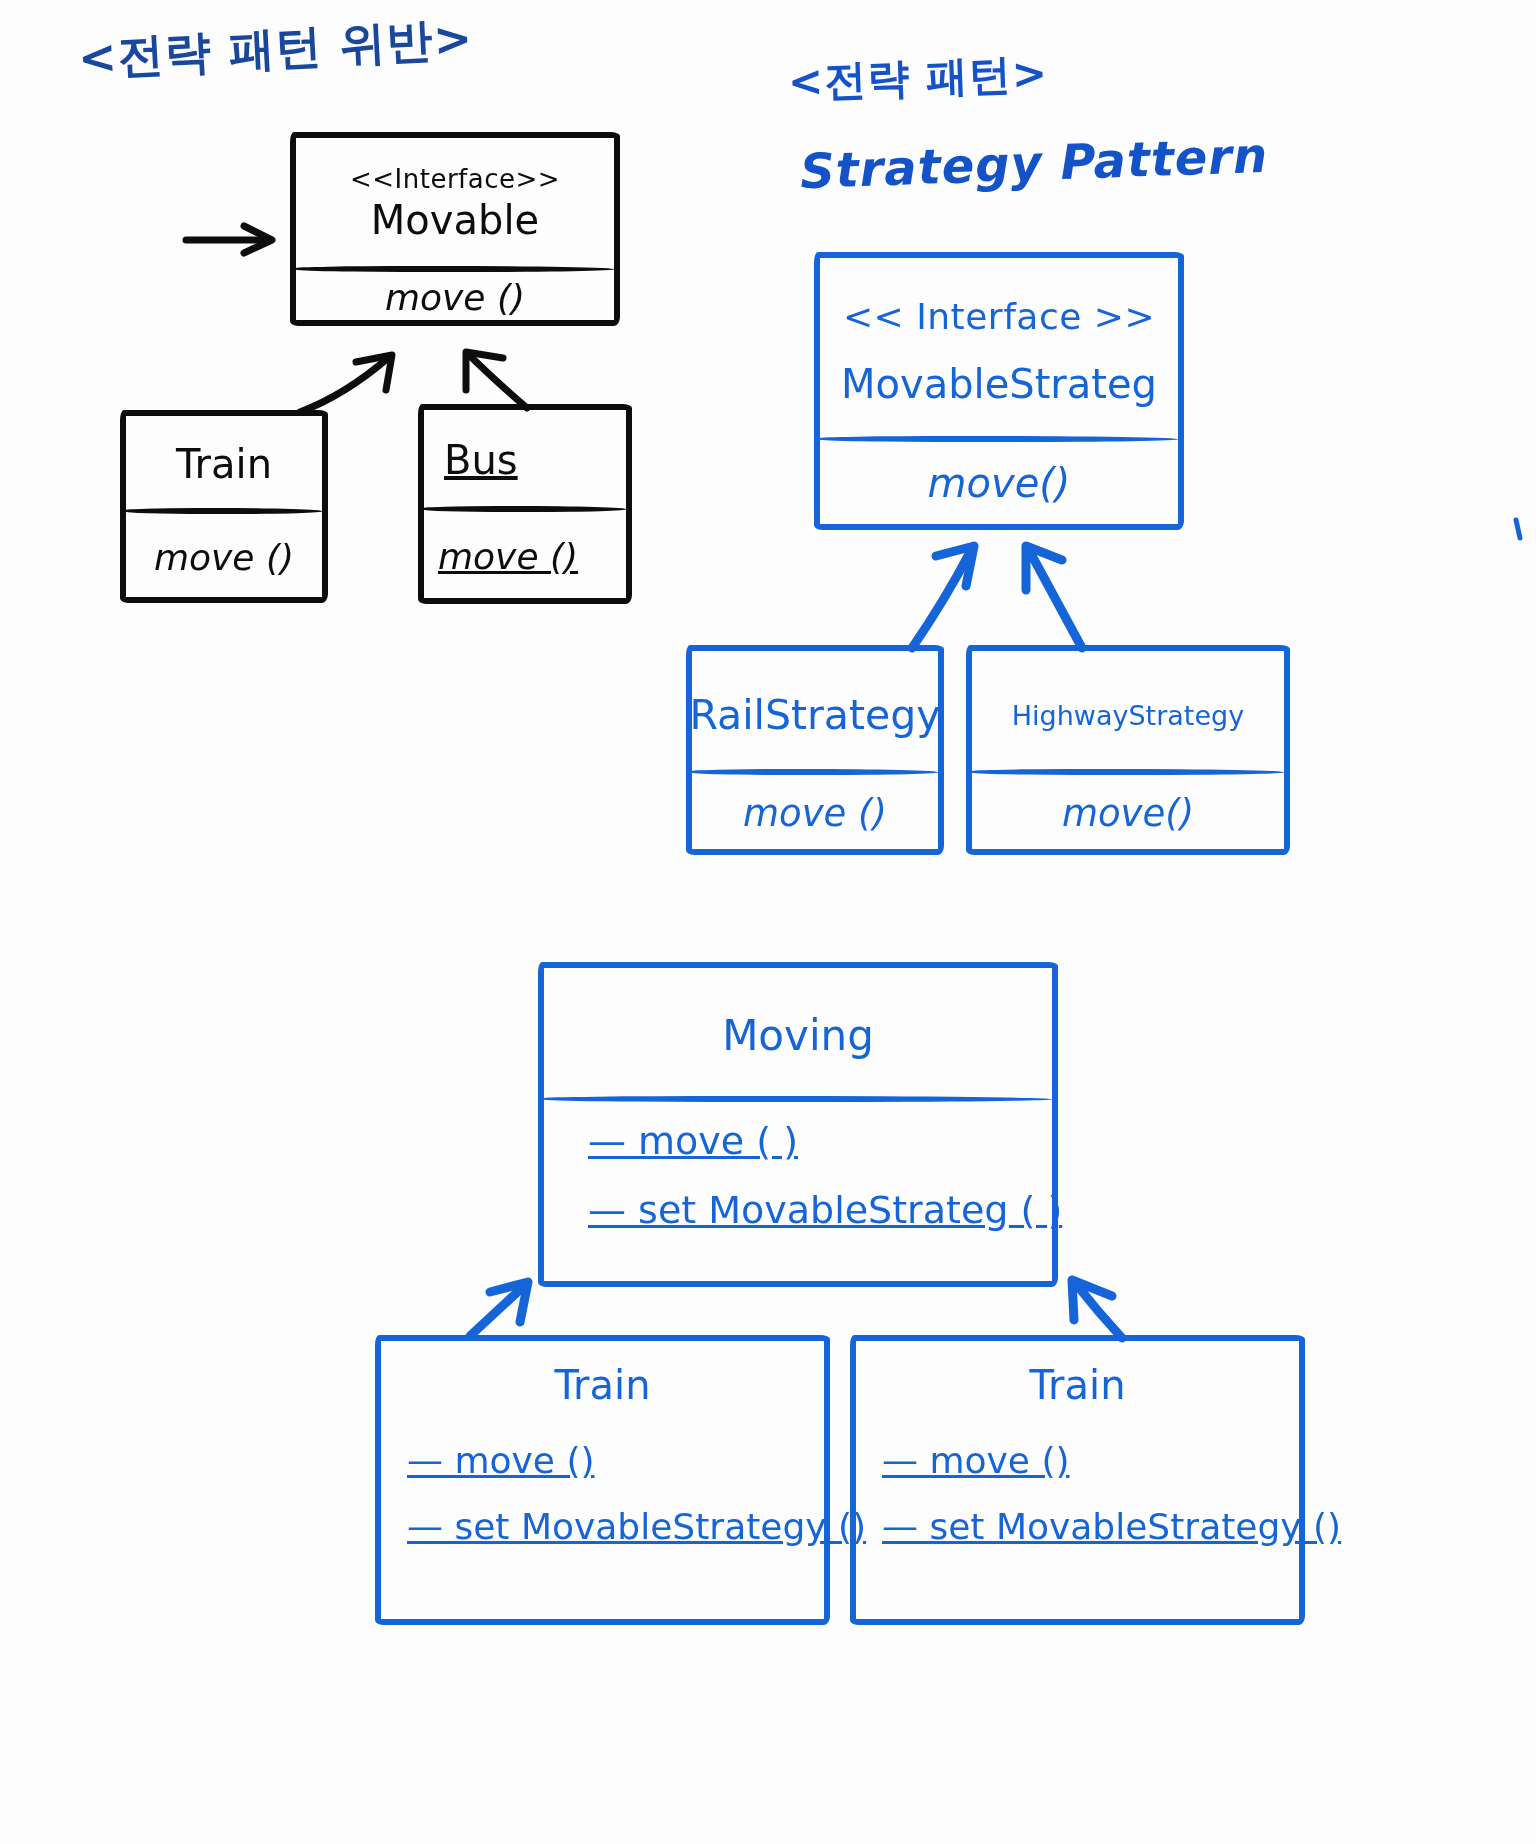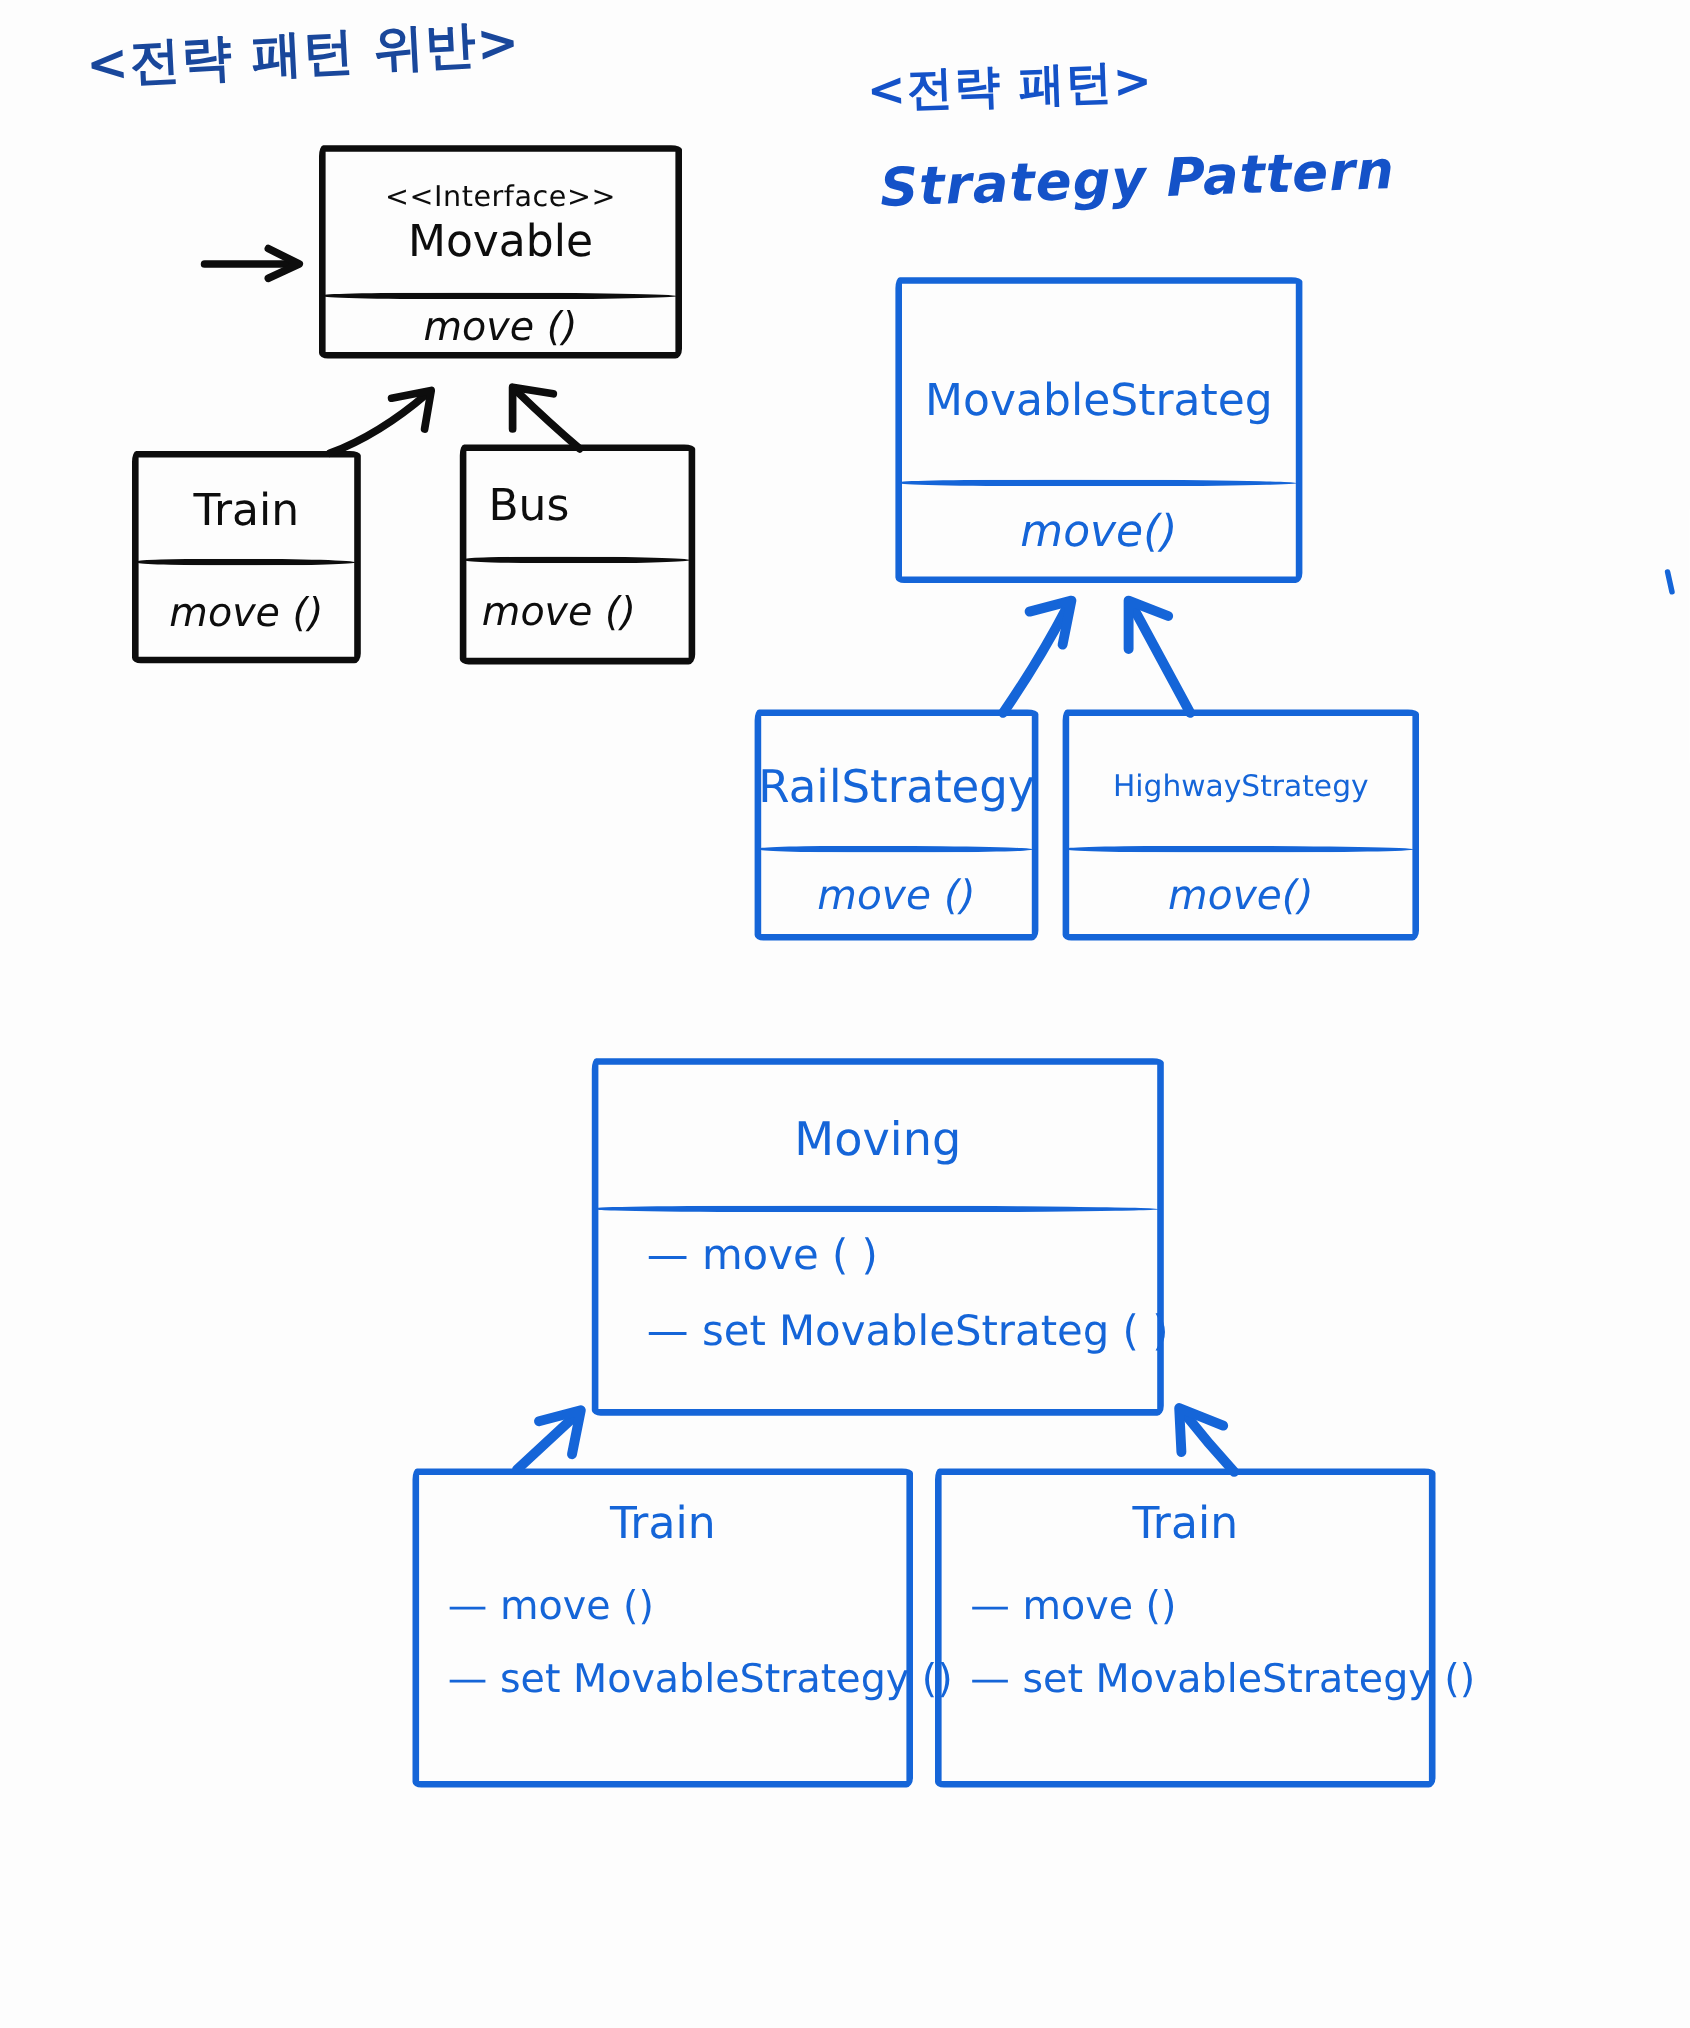--- a/index.html
+++ b/index.html
@@ -81,20 +81,21 @@
     align-items: center;
     justify-content: center;
     text-align: center;
     line-height: 1.12;
     white-space: nowrap;
   }
   .cell.left {
     align-items: flex-start;
     text-align: center;
     padding-left: 34px;
+    text-decoration: underline;
   }
   .line {
     display: block;
   }
 
   
   .hw-black {
     font-family: "DejaVu Sans", sans-serif;
     color: #0d0d0d;
   }
@@ -158,20 +159,21 @@
       <span class="line">Bus</span>
     </div>
     <div class="cell hw-black t-method left" style="top:100px; height:94px; padding-left:14px; align-items:flex-start;">
       <span class="line">move ()</span>
     </div>
   </div>
 
   <div class="uml blue" id="box-movable-strategy" style="left:814px; top:252px; width:370px; height:278px;">
     <div class="divider" style="top:178px;"></div>
     <div class="cell hw-blue" style="top:8px; height:172px; padding-left:0;">
+      <span class="line t-iface" style="font-size:36px;">&lt;&lt; Interface &gt;&gt;</span>
       <span class="line t-name" style="margin-top:24px; font-size:40px;">MovableStrateg</span>
     </div>
     <div class="cell hw-blue t-method" style="top:186px; height:78px; padding-left:0; font-size:40px;">
       <span class="line">move()</span>
     </div>
   </div>
 
   <div class="uml blue" id="box-rail-strategy" style="left:686px; top:645px; width:258px; height:210px;">
     <div class="divider" style="top:118px;"></div>
     <div class="cell hw-blue" style="top:10px; height:110px; padding-left:0; font-size:41px;">

